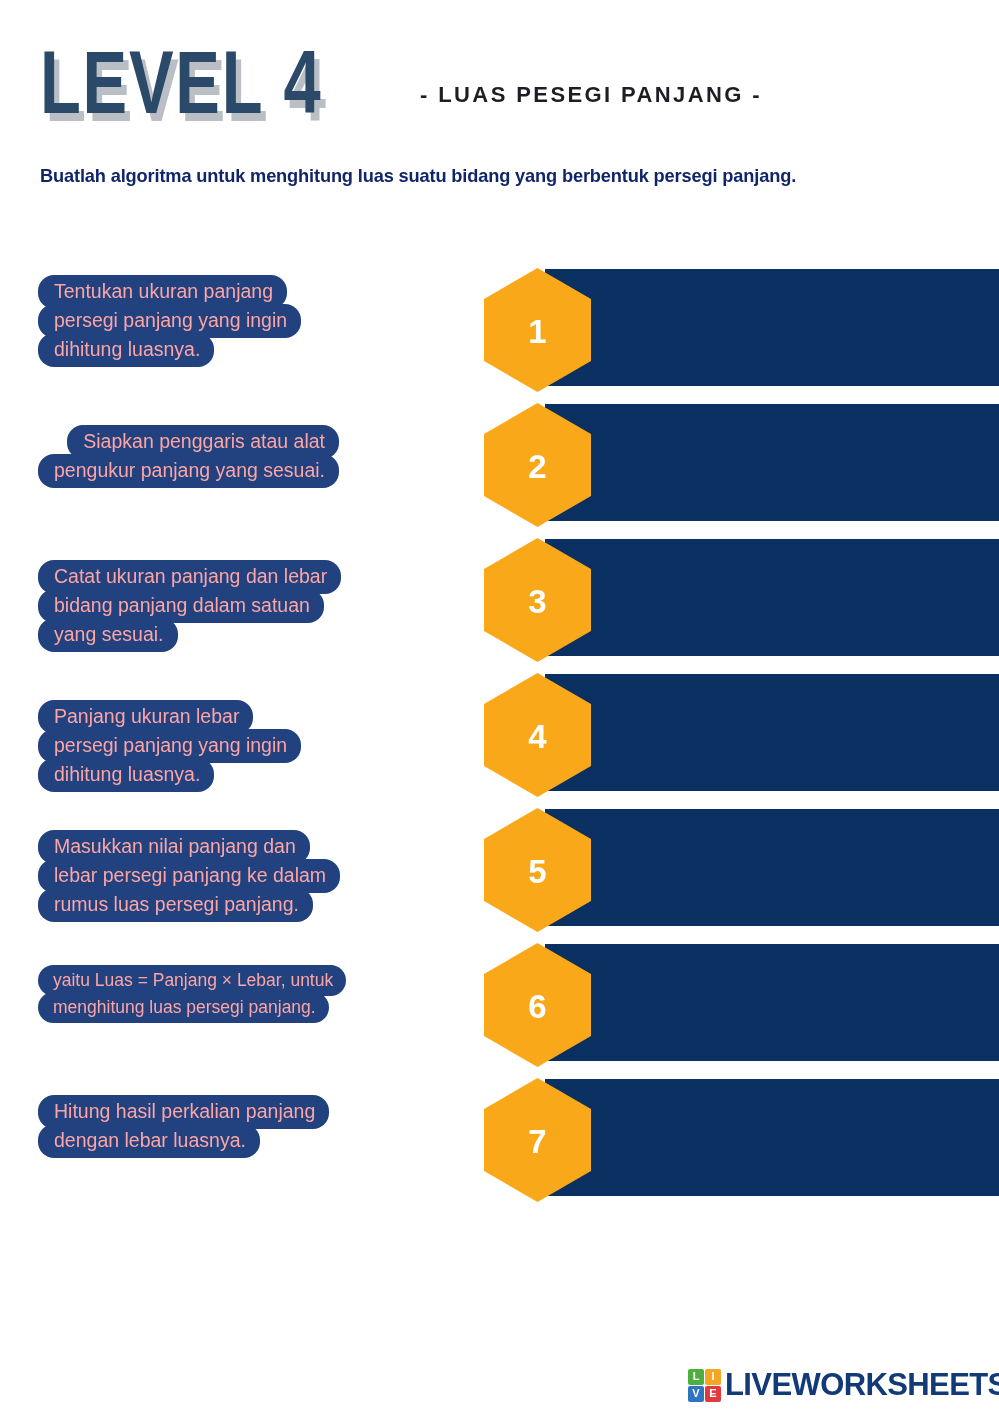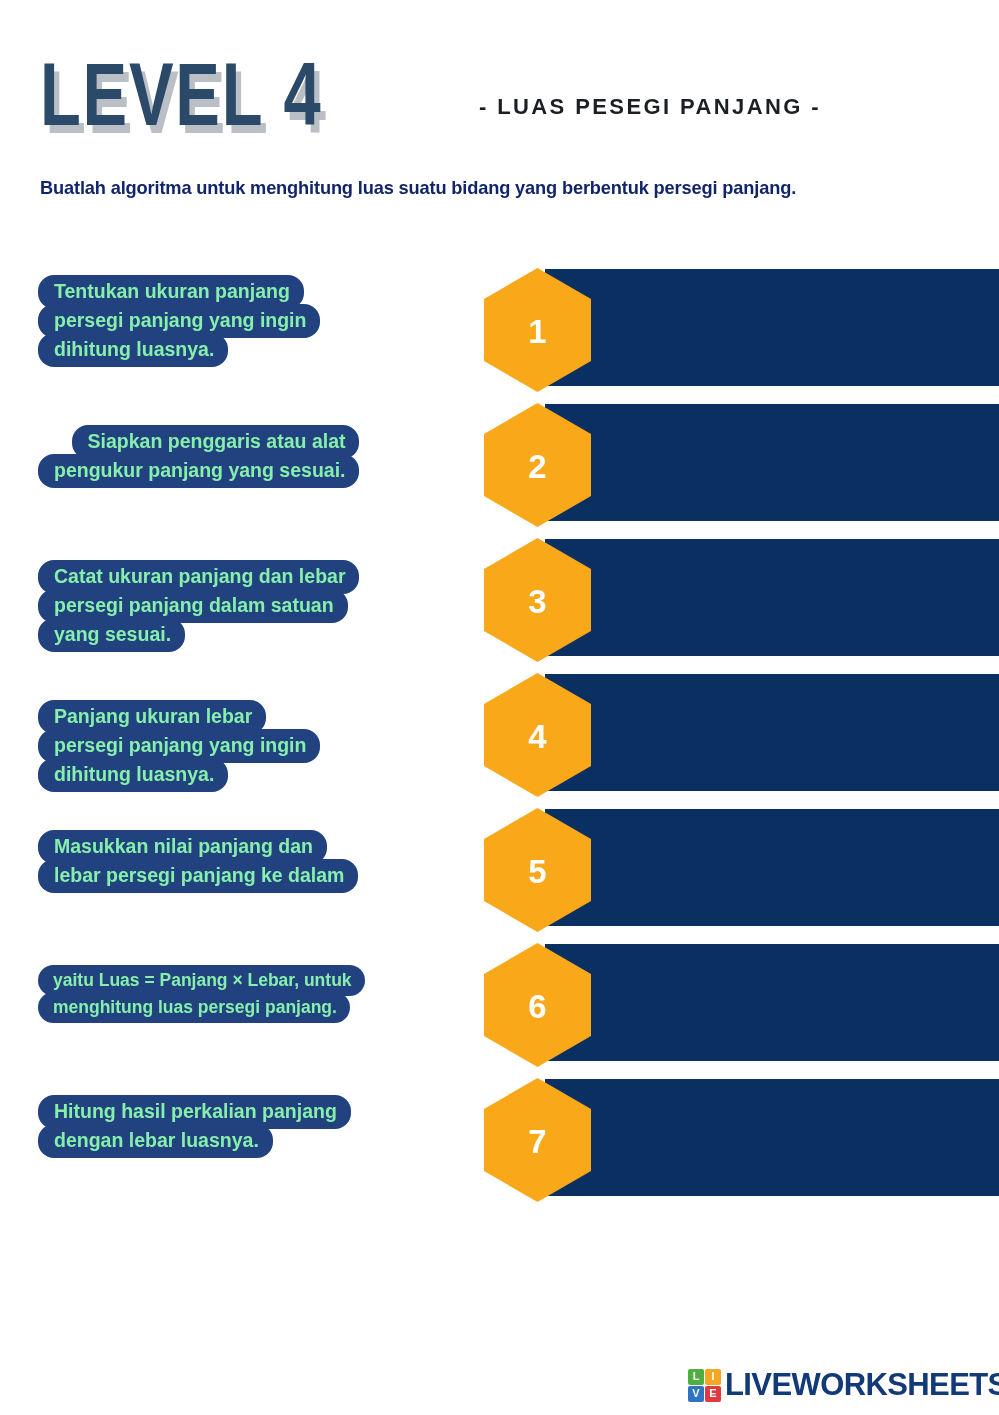--- a/index.html
+++ b/index.html
@@ -12,21 +12,21 @@
     height: 1415px;
     position: relative;
     overflow: hidden;
     font-family: "Liberation Sans", sans-serif;
     background: #ffffff;
   }
 
   
   .header {
     position: absolute;
-    top: 12px; left: 0;
+    top: 0; left: 0;
     width: 815px;
     height: 205px;
   }
   .level-title {
     position: absolute;
     left: 40px;
     top: 32px;
     font-family: "Liberation Sans Narrow", "Liberation Sans", sans-serif;
     font-size: 76px;
     line-height: 86px;
@@ -36,21 +36,21 @@
     text-shadow: 6px 6px 0 #b9bfc4;
     transform: scaleX(0.88) scaleY(1.18);
     transform-origin: left top;
     white-space: nowrap;
   }
   .subject-title {
     position: absolute;
     left: 420px;
     top: 82px;
     width: 460px;
-    text-align: center;
+    text-align: left;
     font-size: 22px;
     font-weight: bold;
     letter-spacing: 2.4px;
     color: #1b1f24;
     white-space: nowrap;
   }
   .instruction {
     position: absolute;
     left: 40px;
     top: 165px;
@@ -109,28 +109,27 @@
   
   .bubble {
     position: absolute;
     left: 38px;
     display: flex;
     flex-direction: column;
     align-items: flex-start;
   }
   .bubble-line {
     background: #21417f;
-    color: #86efac;
+    color: #fca5a5;
     border-radius: 16px;
     padding: 2px 14px 3px 16px;
     white-space: nowrap;
     font-size: 19.5px;
     line-height: 29px;
     margin-bottom: -5px;
-    font-weight: bold;
   }
   .bubble-line:last-child { margin-bottom: 12px; }
   .bubble.small .bubble-line {
     font-size: 17.5px;
     line-height: 26px;
     padding: 2px 13px 3px 15px;
     margin-bottom: -4px;
   }
 
   
@@ -202,21 +201,21 @@
         <div class="bubble-line">pengukur panjang yang sesuai.</div>
       </div>
     </div>
     <div class="step-row" style="top: 0px;">
       <div class="answer-bar" style="top: 539px;"></div>
       <div class="hex" style="top: 538px;">
         <span class="hex-num">3</span>
       </div>
       <div class="bubble" style="top: 560px;">
         <div class="bubble-line">Catat ukuran panjang dan lebar</div>
-        <div class="bubble-line">persegi panjang dalam satuan</div>
+        <div class="bubble-line">bidang panjang dalam satuan</div>
         <div class="bubble-line">yang sesuai.</div>
       </div>
     </div>
     <div class="step-row" style="top: 0px;">
       <div class="answer-bar" style="top: 674px;"></div>
       <div class="hex" style="top: 673px;">
         <span class="hex-num">4</span>
       </div>
       <div class="bubble" style="top: 700px;">
         <div class="bubble-line">Panjang ukuran lebar</div>
@@ -225,20 +224,21 @@
       </div>
     </div>
     <div class="step-row" style="top: 0px;">
       <div class="answer-bar" style="top: 809px;"></div>
       <div class="hex" style="top: 808px;">
         <span class="hex-num">5</span>
       </div>
       <div class="bubble" style="top: 830px;">
         <div class="bubble-line">Masukkan nilai panjang dan</div>
         <div class="bubble-line">lebar persegi panjang ke dalam</div>
+        <div class="bubble-line">rumus luas persegi panjang.</div>
       </div>
     </div>
     <div class="step-row" style="top: 0px;">
       <div class="answer-bar" style="top: 944px;"></div>
       <div class="hex" style="top: 943px;">
         <span class="hex-num">6</span>
       </div>
       <div class="bubble small" style="top: 965px;">
         <div class="bubble-line">yaitu Luas = Panjang × Lebar, untuk</div>
         <div class="bubble-line">menghitung luas persegi panjang.</div>

